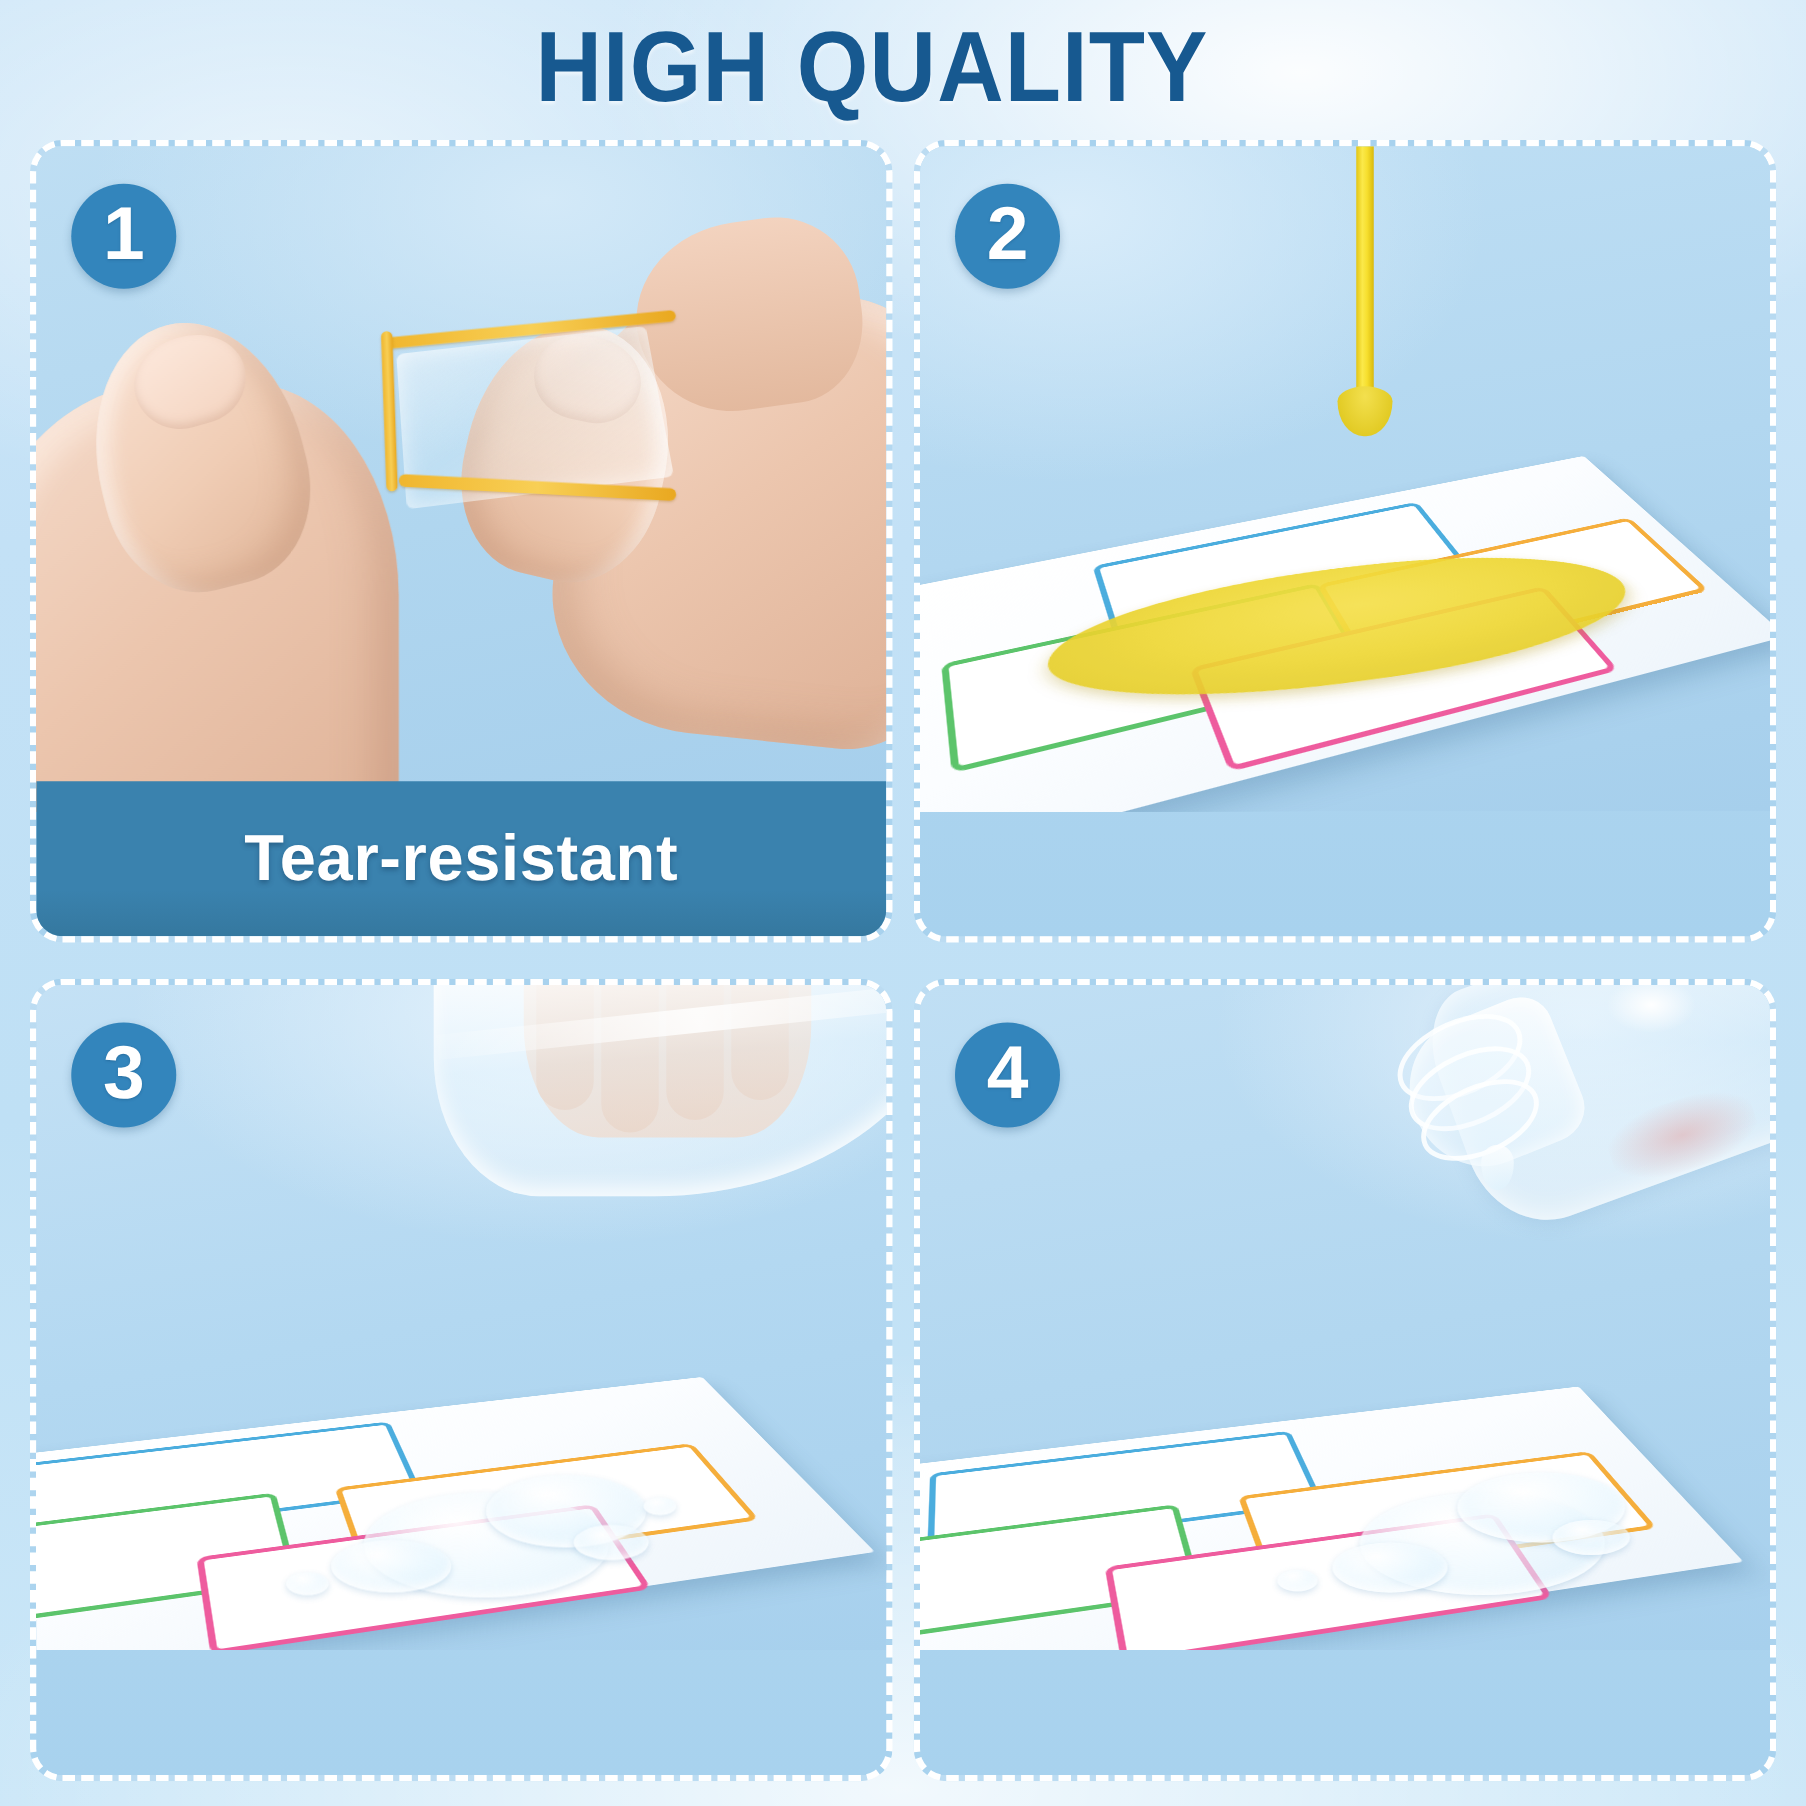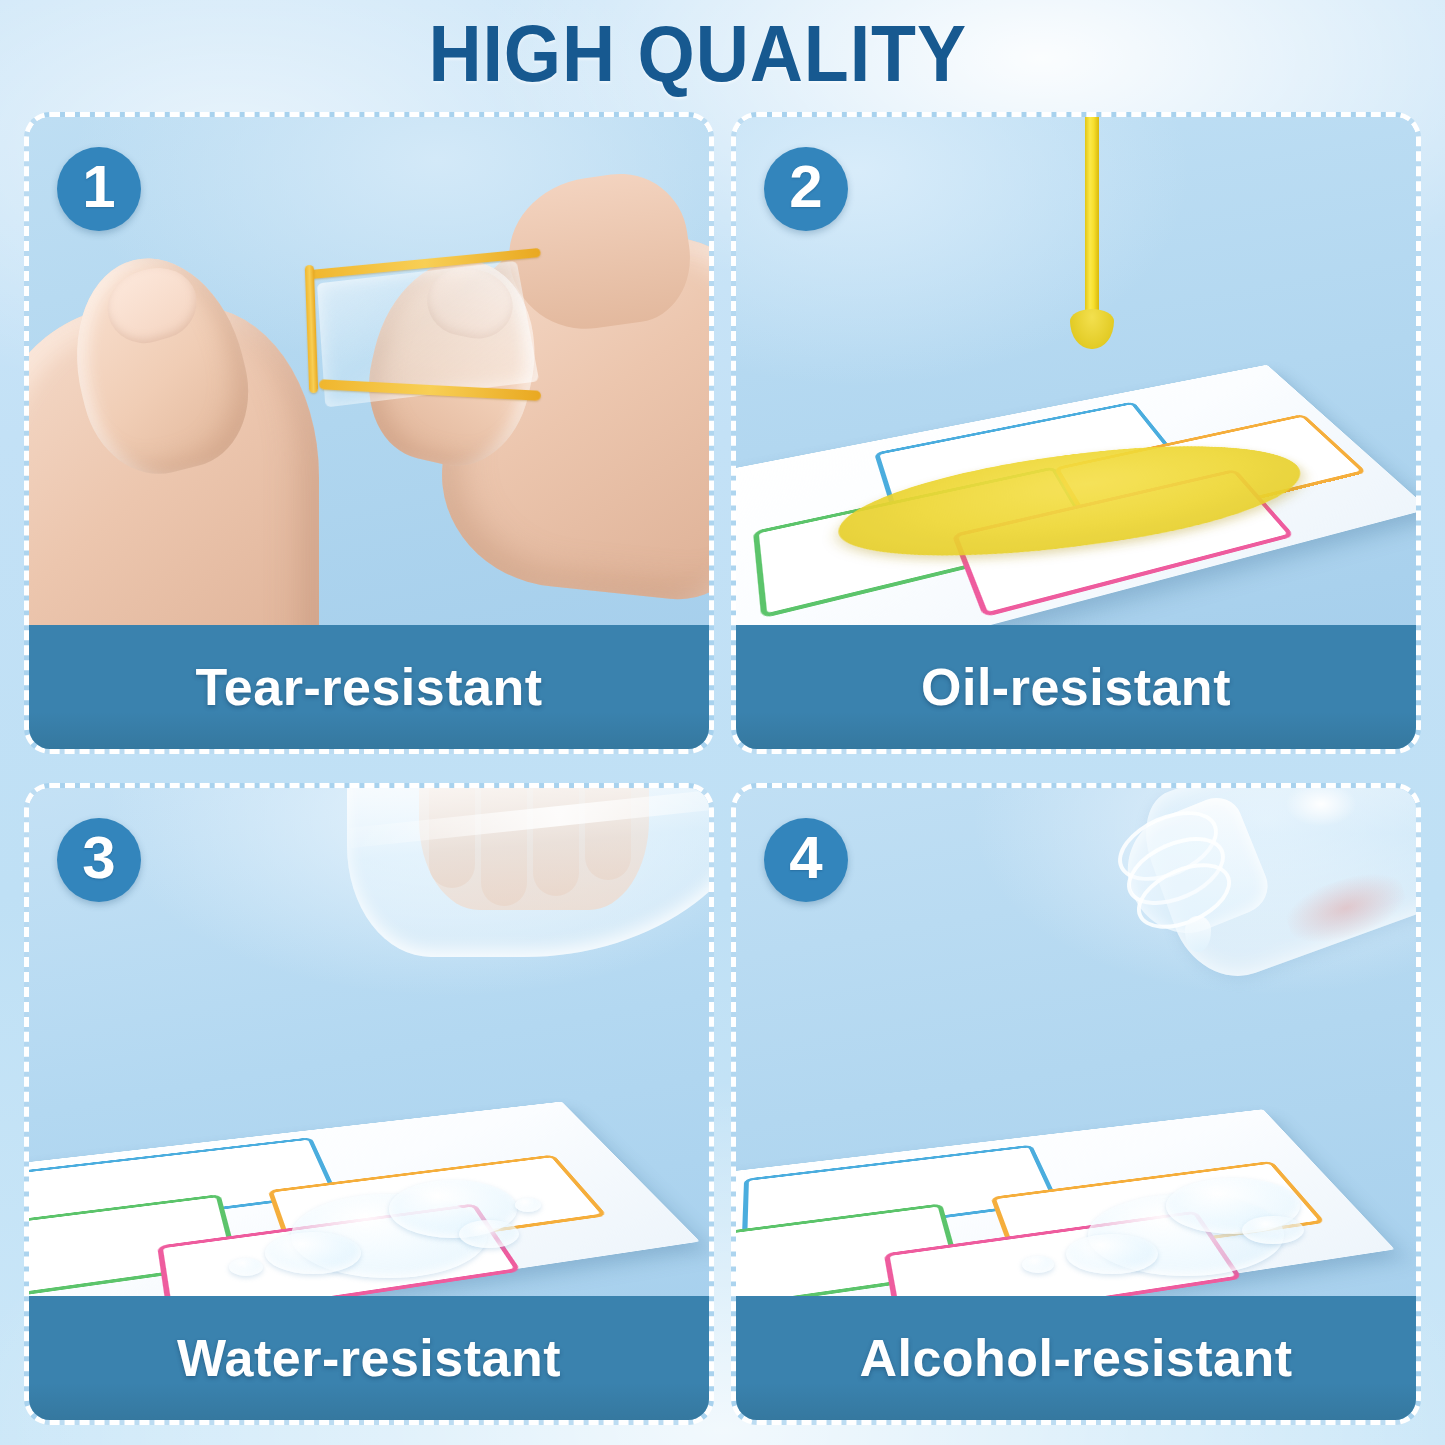--- a/index.html
+++ b/index.html
@@ -461,23 +461,20 @@
 
         <div class="oil-pool"></div>
         <div class="oil-neck"></div>
         <div class="oil-stream"></div>
       </div>
 
       <div class="badge">
         <span>2</span>
       </div>
 
-      <div class="caption">
-        <span>Oil-resistant</span>
-      </div>
     </div>
 
     <div class="panel">
       <div class="photo">
         <div class="p3-bg"></div>
 
         <div class="water-hand"></div>
         <div class="water-finger wf1"></div>
         <div class="water-finger wf2"></div>
         <div class="water-finger wf3"></div>
@@ -497,23 +494,20 @@
         <div class="droplet" style="left:236px; top:444px; width:96px;  height:42px;"></div>
         <div class="droplet" style="left:430px; top:432px; width:60px;  height:28px;"></div>
         <div class="droplet" style="left:200px; top:470px; width:34px;  height:18px;"></div>
         <div class="droplet" style="left:486px; top:410px; width:26px;  height:14px;"></div>
       </div>
 
       <div class="badge">
         <span>3</span>
       </div>
 
-      <div class="caption">
-        <span>Water-resistant</span>
-      </div>
     </div>
 
     <div class="panel">
       <div class="photo">
         <div class="p4-bg"></div>
 
         <div class="bottle"></div>
         <div class="bottle-neck"></div>
         <div class="bottle-ring br1"></div>
         <div class="bottle-ring br2"></div>
@@ -533,19 +527,16 @@
         <div class="droplet" style="left:430px; top:390px; width:134px; height:56px;"></div>
         <div class="droplet" style="left:330px; top:446px; width:92px;  height:40px;"></div>
         <div class="droplet" style="left:506px; top:428px; width:62px;  height:28px;"></div>
         <div class="droplet" style="left:286px; top:468px; width:32px;  height:17px;"></div>
       </div>
 
       <div class="badge">
         <span>4</span>
       </div>
 
-      <div class="caption">
-        <span>Alcohol-resistant</span>
-      </div>
     </div>
 
   </div>
 </div>
 
 </body></html>

